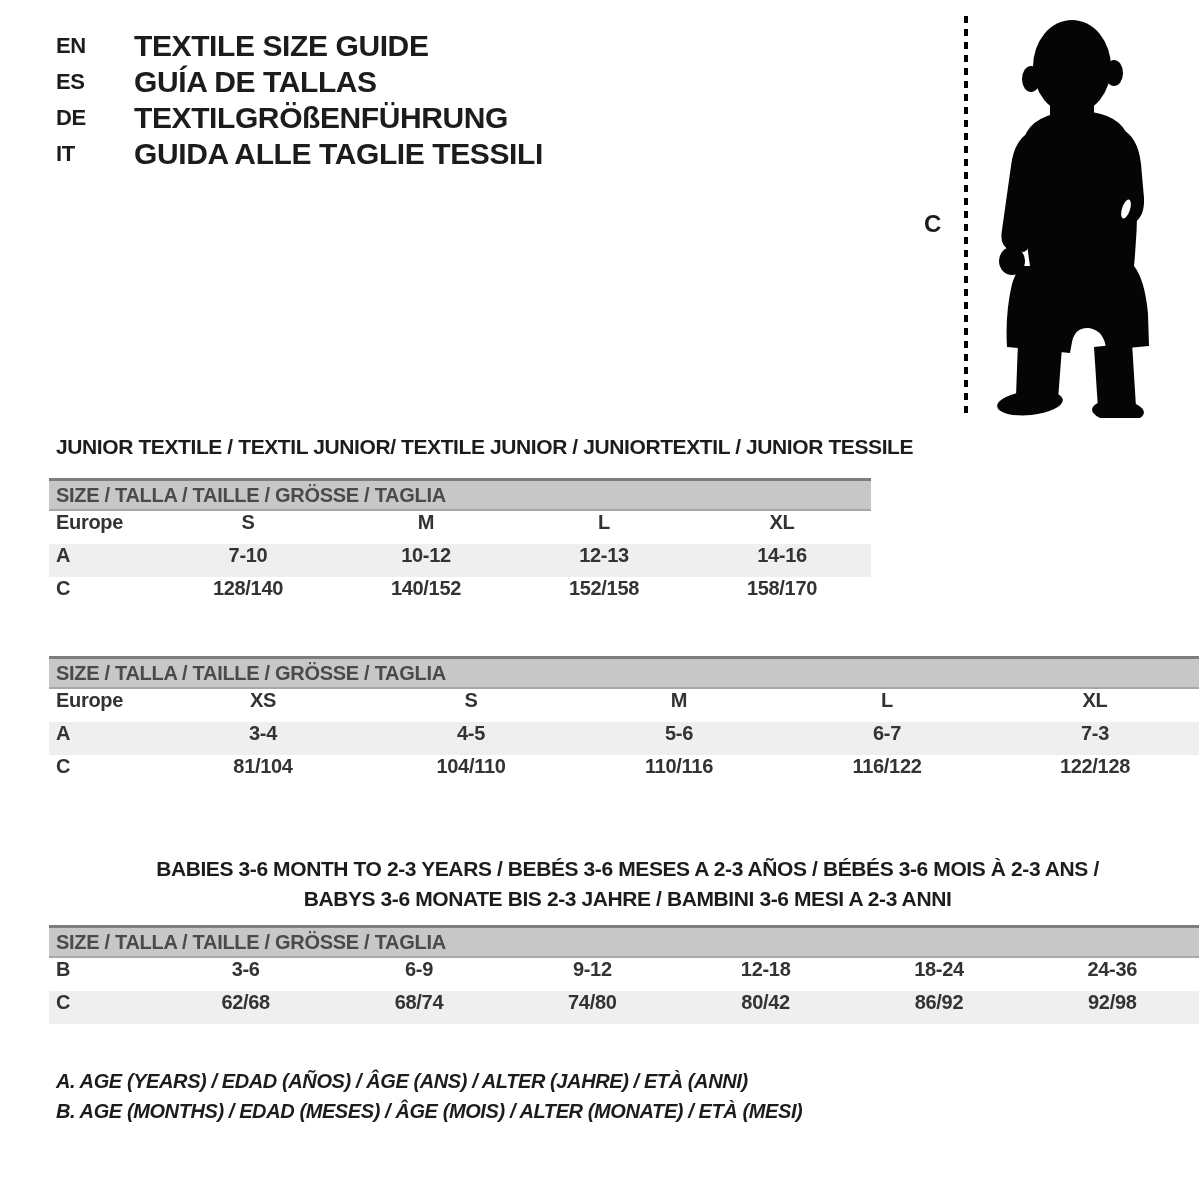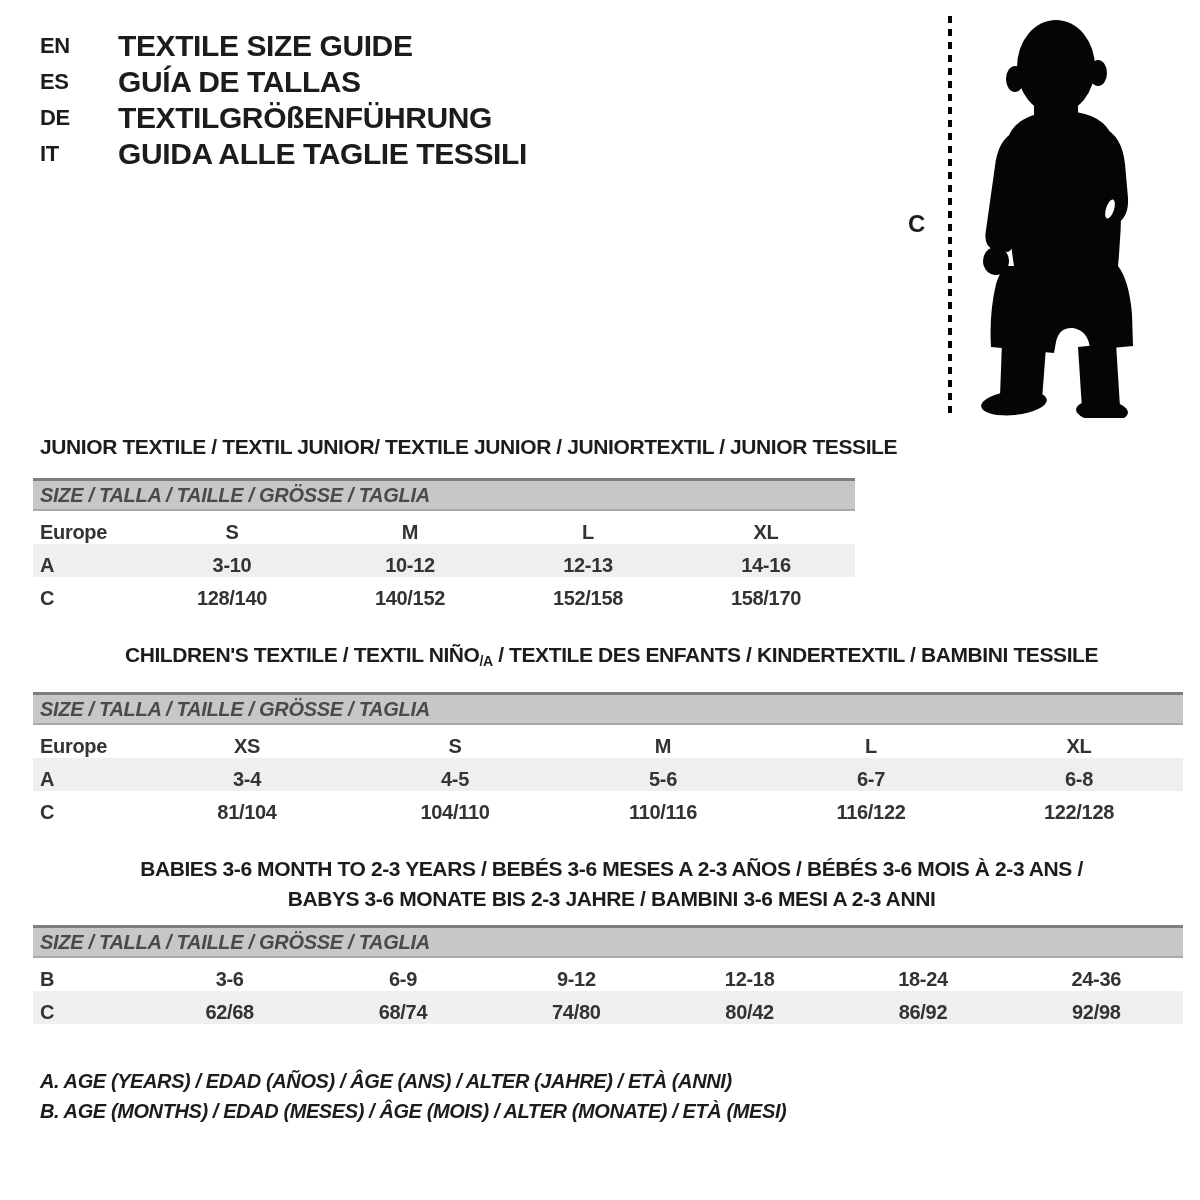--- a/index.html
+++ b/index.html
@@ -7,21 +7,21 @@
     --header-border-top:#7d7d7d;
     --header-border-bottom:#a8a8a8;
     --row-alt:#efefef;
     --ink:#1c1c1c;
     --cell-ink:#333333;
     --header-ink:#4a4a4a;
   }
   *{box-sizing:border-box;margin:0;padding:0;}
   html,body{width:1200px;height:1200px;background:#ffffff;overflow:hidden;}
   body{font-family:"Liberation Sans","DejaVu Sans",sans-serif;color:var(--ink);}
-  .page{position:relative;width:984px;height:1200px;background:#fff;}
+  .page{position:relative;width:984px;height:1200px;background:#fff;margin-left:16px;}
 
   
   .lang-list{position:absolute;left:40px;top:28px;}
   .lang-row{display:flex;height:36px;align-items:center;}
   .lang-code{width:78px;font-size:22px;font-weight:700;letter-spacing:-0.4px;}
   .lang-title{font-size:30px;font-weight:700;letter-spacing:-0.4px;white-space:nowrap;}
 
   
   .measure-line{position:absolute;left:948px;top:16px;width:4px;height:402px;
     background:repeating-linear-gradient(to bottom,#000 0 7px,transparent 7px 13px);}
@@ -37,22 +37,22 @@
     margin-left:7px;white-space:nowrap;text-align:center;}
   .section-title .sub{font-size:14px;vertical-align:-4px;}
   .sec-0 .size-table,.sec-1 .size-table{margin-top:16px;}
   .sec-2 .size-table{margin-top:11px;}
 
   .size-table{width:100%;}
   .table-header{height:33px;background:var(--header-bg);
     border-top:3px solid var(--header-border-top);
     border-bottom:2px solid var(--header-border-bottom);
     display:flex;align-items:center;padding-left:7px;
-    font-size:20px;font-weight:700;letter-spacing:-0.3px;color:var(--header-ink);font-style:italic;}
-  .t-row{display:flex;height:33px;align-items:flex-end;}
+    font-size:20px;font-weight:700;letter-spacing:-0.3px;color:var(--header-ink);}
+  .t-row{display:flex;height:33px;align-items:flex-start;}
   .t-row.shaded{background:var(--row-alt);}
   .label-cell{width:110px;padding-left:7px;font-size:20px;font-weight:700;
     letter-spacing:-0.3px;color:var(--cell-ink);}
   .value-cell{flex:1;text-align:center;font-size:20px;font-weight:700;
     letter-spacing:-0.3px;color:var(--cell-ink);}
 
   
   .legend{position:absolute;left:40px;top:1066px;}
   .legend-line{line-height:30px;font-size:20px;font-weight:700;letter-spacing:-0.4px;white-space:nowrap;font-style:italic;}
 </style>
@@ -109,53 +109,52 @@
         <div class="table-header">SIZE / TALLA / TAILLE / GRÖSSE / TAGLIA</div>
         <div class="t-row">
           <div class="label-cell">Europe</div>
           <div class="value-cell">S</div>
           <div class="value-cell">M</div>
           <div class="value-cell">L</div>
           <div class="value-cell">XL</div>
         </div>
         <div class="t-row shaded">
           <div class="label-cell">A</div>
-          <div class="value-cell">3-10</div>
+          <div class="value-cell">7-10</div>
           <div class="value-cell">10-12</div>
           <div class="value-cell">12-13</div>
           <div class="value-cell">14-16</div>
         </div>
         <div class="t-row">
           <div class="label-cell">C</div>
           <div class="value-cell">128/140</div>
           <div class="value-cell">140/152</div>
           <div class="value-cell">152/158</div>
           <div class="value-cell">158/170</div>
         </div>
       </div>
     </div>
   <div class="section sec-1">
-      <div class="section-title"><span>CHILDREN'S TEXTILE / TEXTIL NIÑO</span><span class="sub">/A</span><span> / TEXTILE DES ENFANTS / KINDERTEXTIL / BAMBINI TESSILE</span></div>
       <div class="size-table">
         <div class="table-header">SIZE / TALLA / TAILLE / GRÖSSE / TAGLIA</div>
         <div class="t-row">
           <div class="label-cell">Europe</div>
           <div class="value-cell">XS</div>
           <div class="value-cell">S</div>
           <div class="value-cell">M</div>
           <div class="value-cell">L</div>
           <div class="value-cell">XL</div>
         </div>
         <div class="t-row shaded">
           <div class="label-cell">A</div>
           <div class="value-cell">3-4</div>
           <div class="value-cell">4-5</div>
           <div class="value-cell">5-6</div>
           <div class="value-cell">6-7</div>
-          <div class="value-cell">6-8</div>
+          <div class="value-cell">7-3</div>
         </div>
         <div class="t-row">
           <div class="label-cell">C</div>
           <div class="value-cell">81/104</div>
           <div class="value-cell">104/110</div>
           <div class="value-cell">110/116</div>
           <div class="value-cell">116/122</div>
           <div class="value-cell">122/128</div>
         </div>
       </div>

